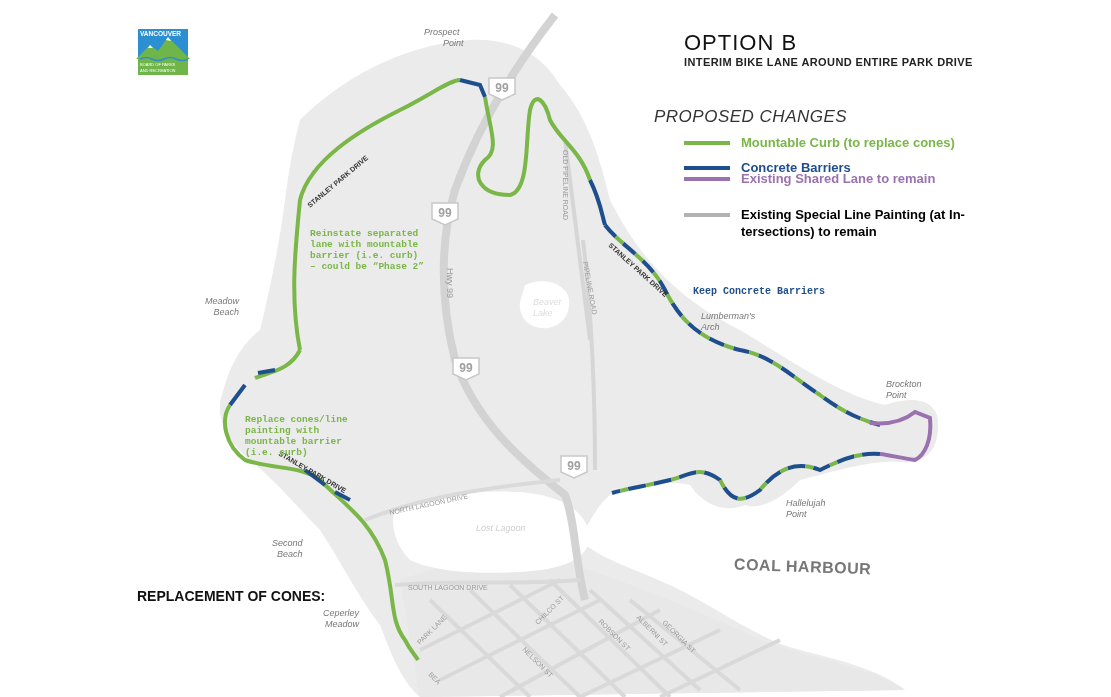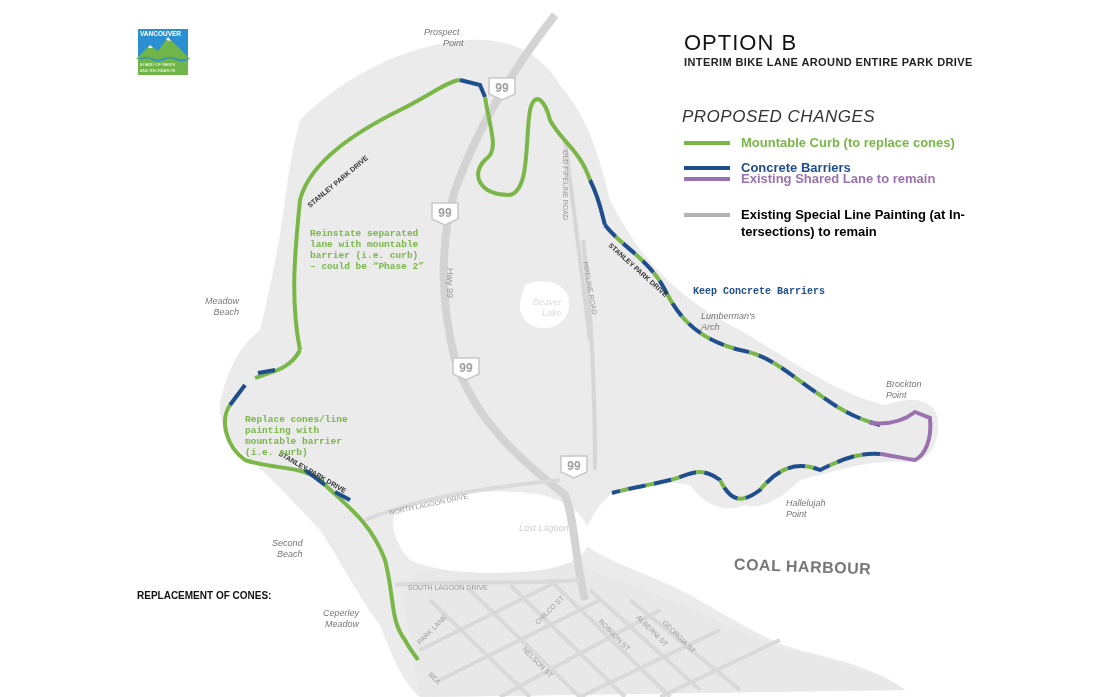--- a/index.html
+++ b/index.html
@@ -1,27 +1,27 @@
 <!DOCTYPE html>
 <html><head>
 <meta charset="utf-8">
 <style>
   html,body{margin:0;padding:0;background:#ffffff;}
   body{width:1111px;height:697px;position:relative;overflow:hidden;font-family:"Liberation Sans",sans-serif;}
   #map{position:absolute;left:0;top:0;width:1111px;height:697px;}
   .abs{position:absolute;}
   .title{left:684px;top:30px;font-size:22px;font-weight:normal;letter-spacing:1px;color:#111;}
   .subtitle{left:684px;top:56px;font-size:11px;font-weight:bold;letter-spacing:0.4px;color:#222;}
-  .legend-head{left:682px;top:107px;font-size:17px;font-style:italic;color:#333;letter-spacing:0.5px;}
+  .legend-head{left:654px;top:107px;font-size:17px;font-style:italic;color:#333;letter-spacing:0.5px;}
   .legend-item{left:684px;width:300px;display:flex;align-items:flex-start;}
   .legend-swatch{width:46px;height:4px;margin-top:7px;margin-right:11px;flex:none;}
   .legend-label{font-size:13px;line-height:17px;font-weight:bold;}
   .note{font-size:9.5px;font-weight:bold;line-height:11px;font-family:Liberation Mono, monospace;}
   .place{font-size:9px;font-style:italic;color:#777;line-height:11px;}
-  .bottom-notes{left:137px;top:590px;font-size:10px;line-height:12.5px;color:#111;font-weight:bold;}
+  .bottom-notes{left:137px;top:590px;font-size:14px;line-height:12.5px;color:#111;font-weight:bold;}
   .bottom-notes ul{margin:0;padding:0;list-style:none;}
   .bottom-notes li{padding-left:8px;text-indent:-8px;}
   .coal{left:734px;top:558px;font-size:16px;font-weight:bold;color:#777;letter-spacing:0.5px;transform:rotate(2deg);}
   .logo{left:136px;top:29px;width:54px;height:46px;}
 </style>
 </head>
 <body>
 
 <svg id="map" viewBox="0 0 1111 697" xmlns="http://www.w3.org/2000/svg">
 
@@ -138,22 +138,22 @@
 </div>
 
 <div class="abs note" style="left:310px;top:228px;width:118px;color:#7ab648;">Reinstate separated lane with mountable barrier (i.e. curb) – could be “Phase 2”</div>
 <div class="abs note" style="left:245px;top:414px;width:118px;color:#7ab648;">Replace cones/line painting with mountable barrier (i.e. curb)</div>
 <div class="abs note" style="left:693px;top:286px;color:#1f4e8c;font-size:10px;">Keep Concrete Barriers</div>
 
 <div class="abs place" style="left:424px;top:27px;"><span>Prospect</span><br><span style="padding-left:19px">Point</span></div>
 <div class="abs place" style="left:205px;top:296px;text-align:right;"><span>Meadow</span><br><span>Beach</span></div>
 <div class="abs place" style="left:272px;top:538px;text-align:right;"><span>Second</span><br><span>Beach</span></div>
 <div class="abs place" style="left:323px;top:608px;text-align:right;"><span>Ceperley</span><br><span>Meadow</span></div>
-<div class="abs place" style="left:533px;top:297px;color:#dcdcdc;text-align:right;"><span>Beaver</span><br><span>Lake</span></div>
-<div class="abs place" style="left:519px;top:523px;color:#cfcfcf;">Lost Lagoon</div>
+<div class="abs place" style="left:533px;top:297px;color:#dcdcdc;text-align:left;"><span>Beaver</span><br><span>Lake</span></div>
+<div class="abs place" style="left:476px;top:523px;color:#cfcfcf;">Lost Lagoon</div>
 <div class="abs place" style="left:701px;top:311px;"><span>Lumberman's</span><br><span>Arch</span></div>
 <div class="abs place" style="left:886px;top:379px;"><span>Brockton</span><br><span>Point</span></div>
 <div class="abs place" style="left:786px;top:498px;"><span>Hallelujah</span><br><span>Point</span></div>
 <div class="abs coal">COAL HARBOUR</div>
 
 <div class="abs bottom-notes">
   <div>REPLACEMENT OF CONES:</div>
 </div>
 
 </body></html>

